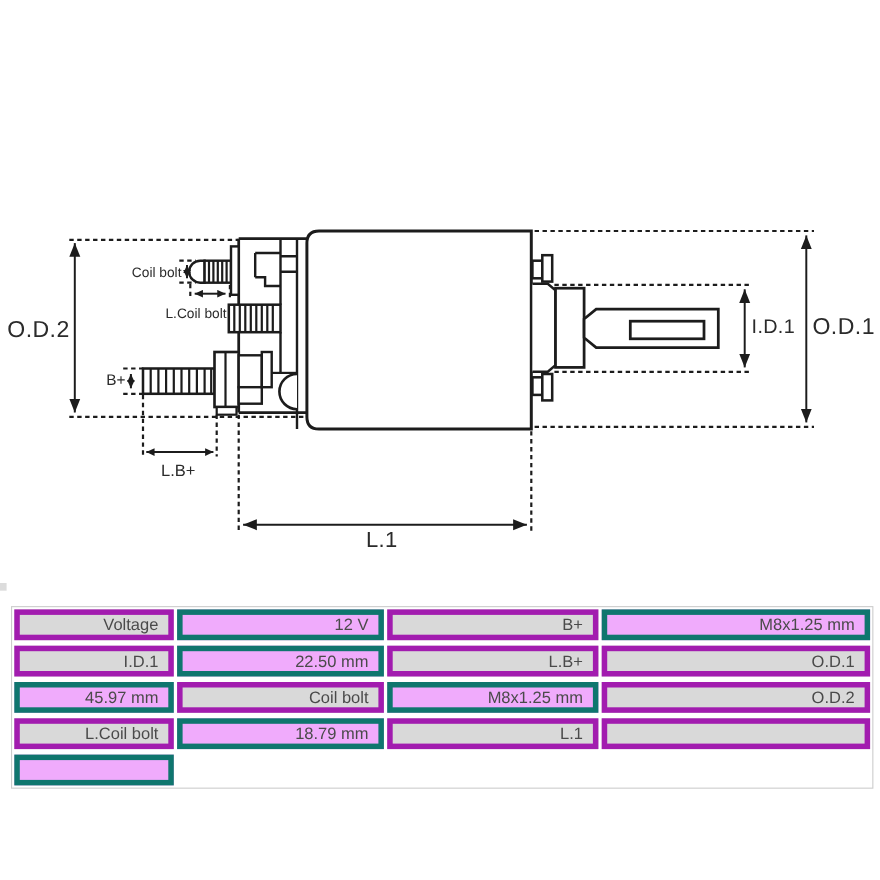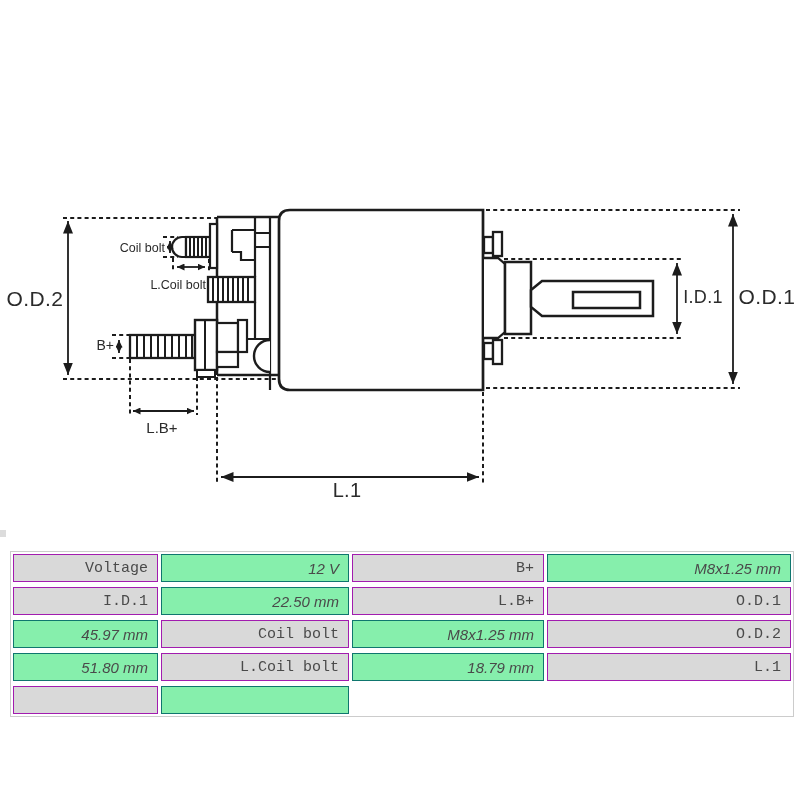--- a/index.html
+++ b/index.html
@@ -17,22 +17,22 @@
   .spec-table{
     position:absolute;left:10px;top:551px;width:784px;height:166px;
     box-sizing:border-box;border:1px solid #cccccc;background:#fff;padding:2px;
     display:grid;grid-template-columns:145px 188px 192px 1fr;
     grid-auto-rows:28px;column-gap:3px;row-gap:5px;
   }
   .cell{
     box-sizing:border-box;display:flex;align-items:center;justify-content:flex-end;
     padding-right:9px;font-size:15px;color:#4a4a4a;white-space:nowrap;overflow:hidden;
   }
-  .lbl{background:#d9d9d9;border:1px solid #a21caf;font-family:Liberation Mono, monospace;}
-  .val{background:#86efac;border:1px solid #0f766e;font-style:italic;}
+  .lbl{background:#d9d9d9;border:5px solid #a21caf;}
+  .val{background:#f0abfc;border:5px solid #0f766e;}
   .wm{position:absolute;left:0;top:530px;width:6px;height:7px;background:#c9c9c9;opacity:.65;}
 </style>
 </head>
 <body>
 
 <div class="canvas">
 
   <div class="wm"></div>
 
   <svg width="800" height="545" viewBox="0 0 800 545">
@@ -143,21 +143,20 @@
     <div class="cell lbl">I.D.1</div>
     <div class="cell val">22.50 mm</div>
     <div class="cell lbl">L.B+</div>
 
     <div class="cell lbl">O.D.1</div>
     <div class="cell val">45.97 mm</div>
     <div class="cell lbl">Coil bolt</div>
     <div class="cell val">M8x1.25 mm</div>
 
     <div class="cell lbl">O.D.2</div>
-    <div class="cell val">51.80 mm</div>
     <div class="cell lbl">L.Coil bolt</div>
     <div class="cell val">18.79 mm</div>
 
     <div class="cell lbl">L.1</div>
     <div class="cell lbl"></div>
     <div class="cell val"></div>
   </div>
 
 </div>
 

